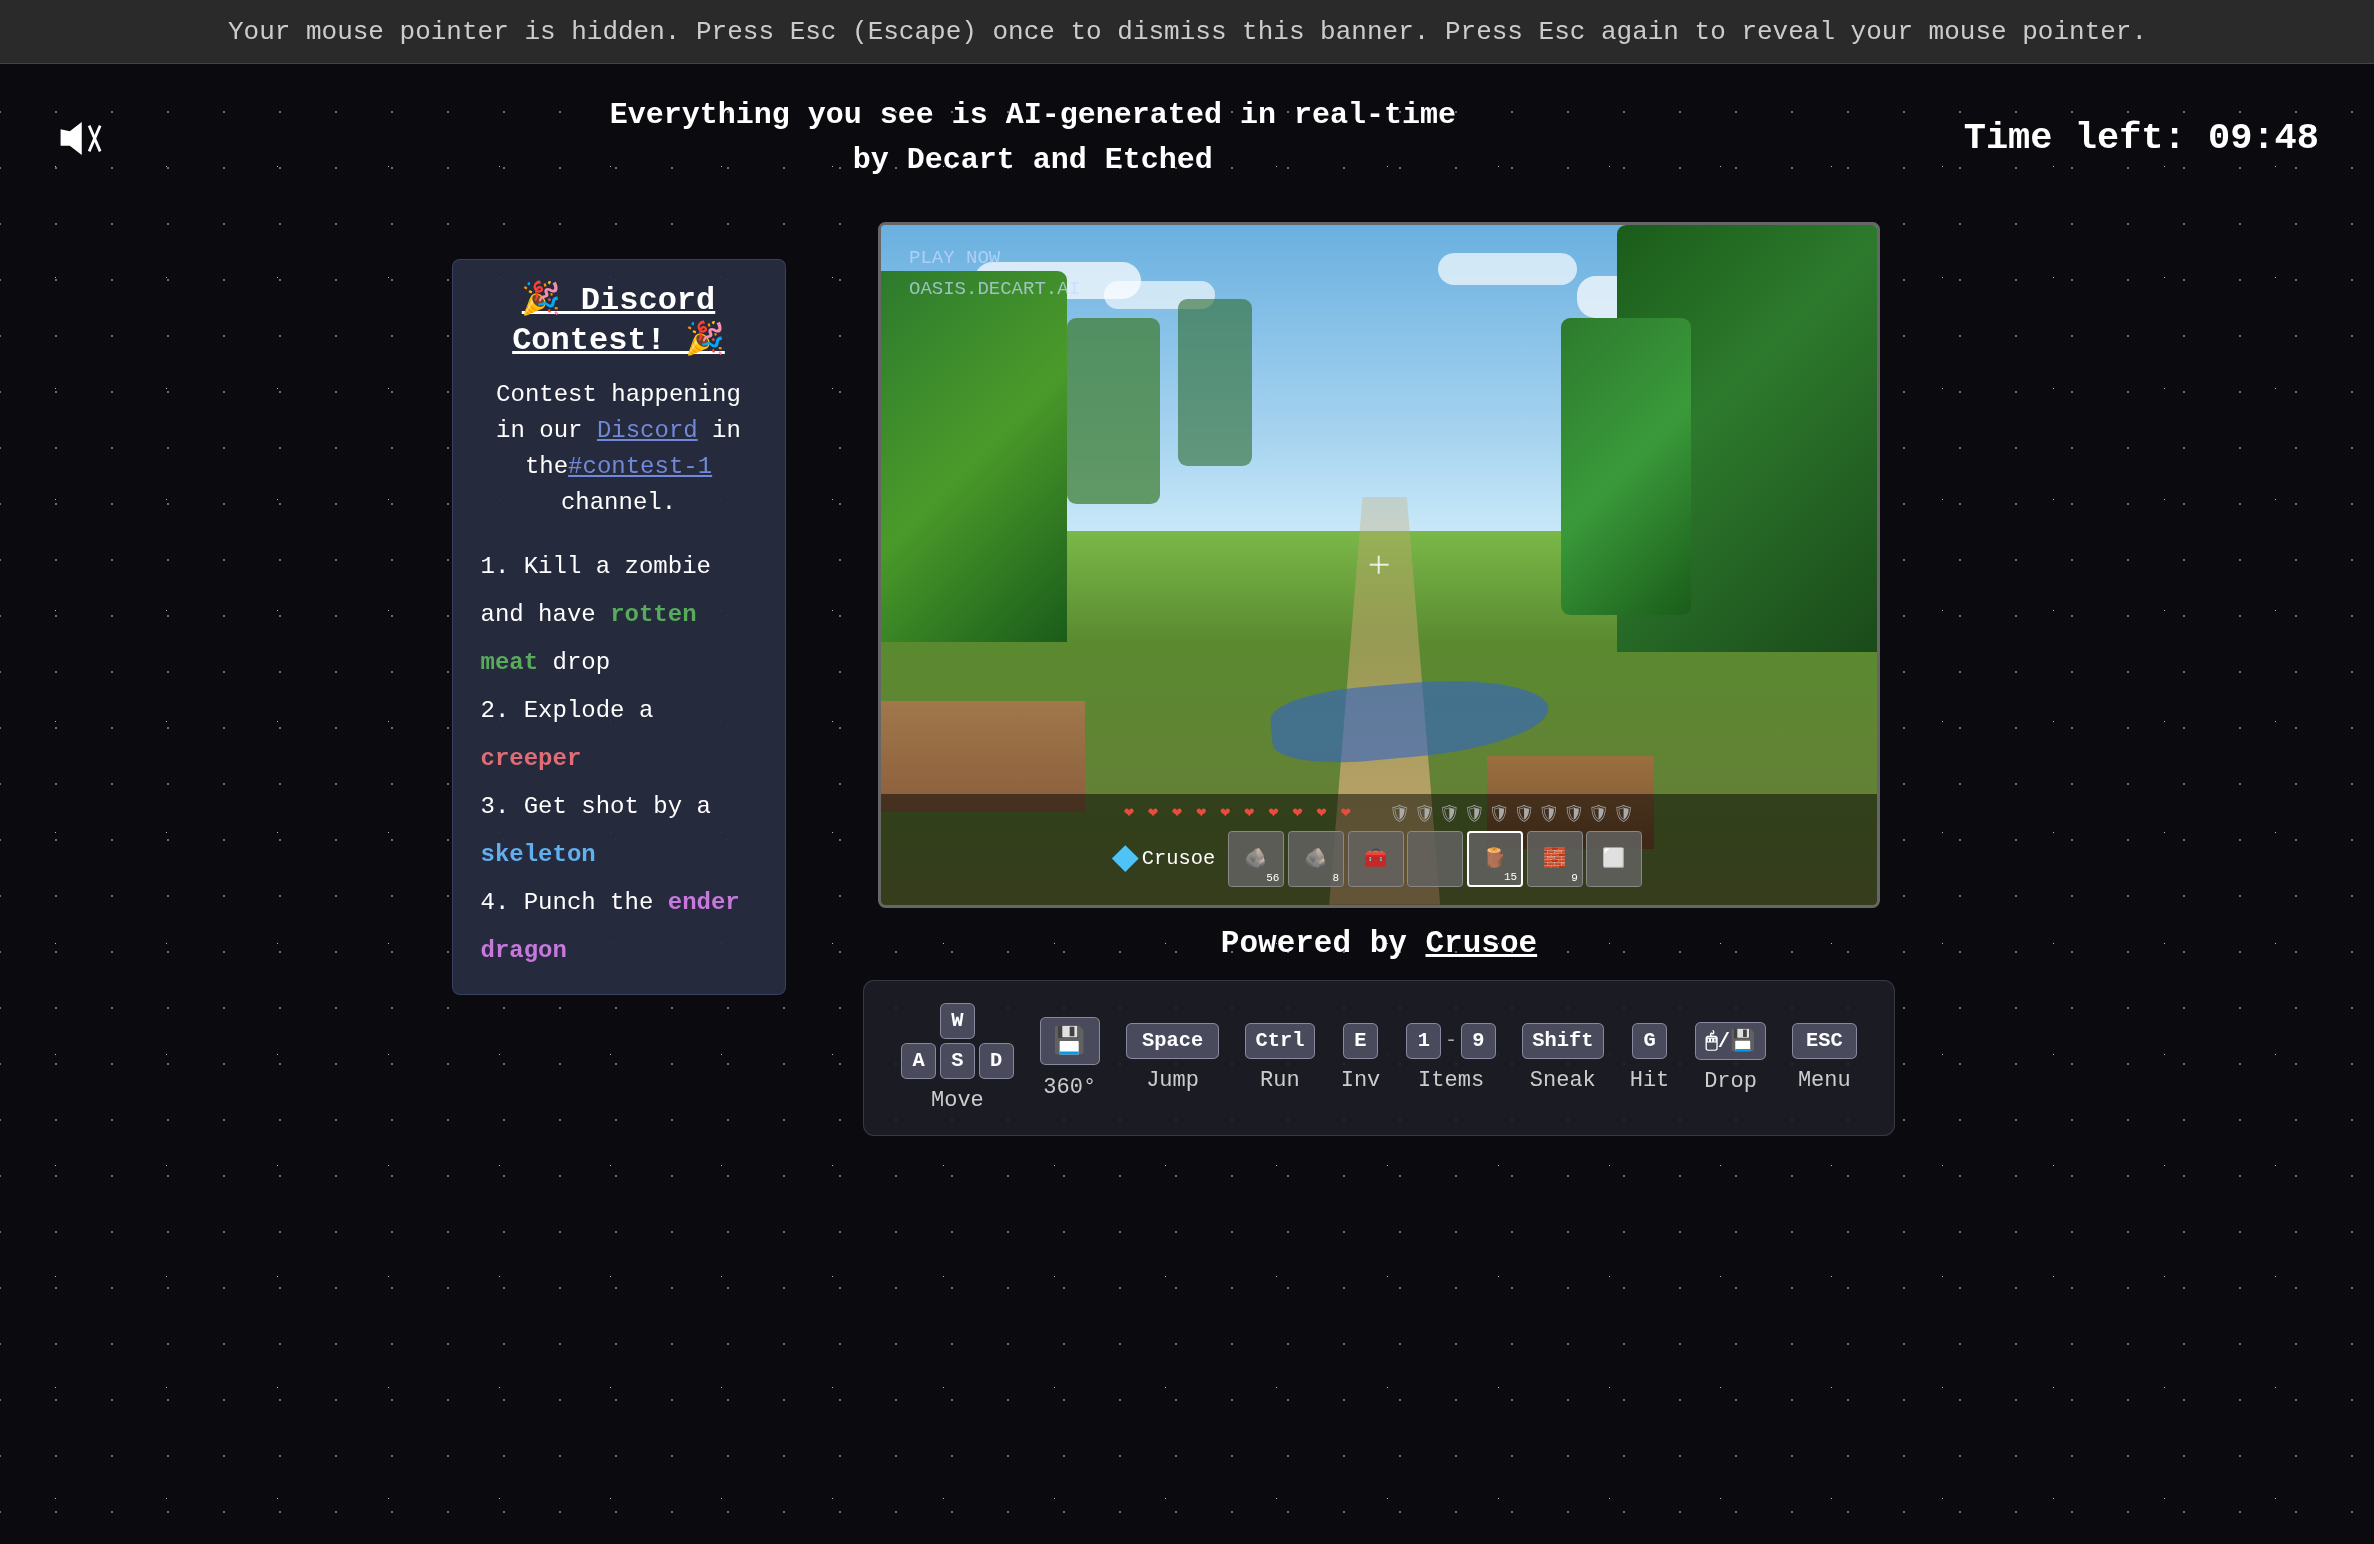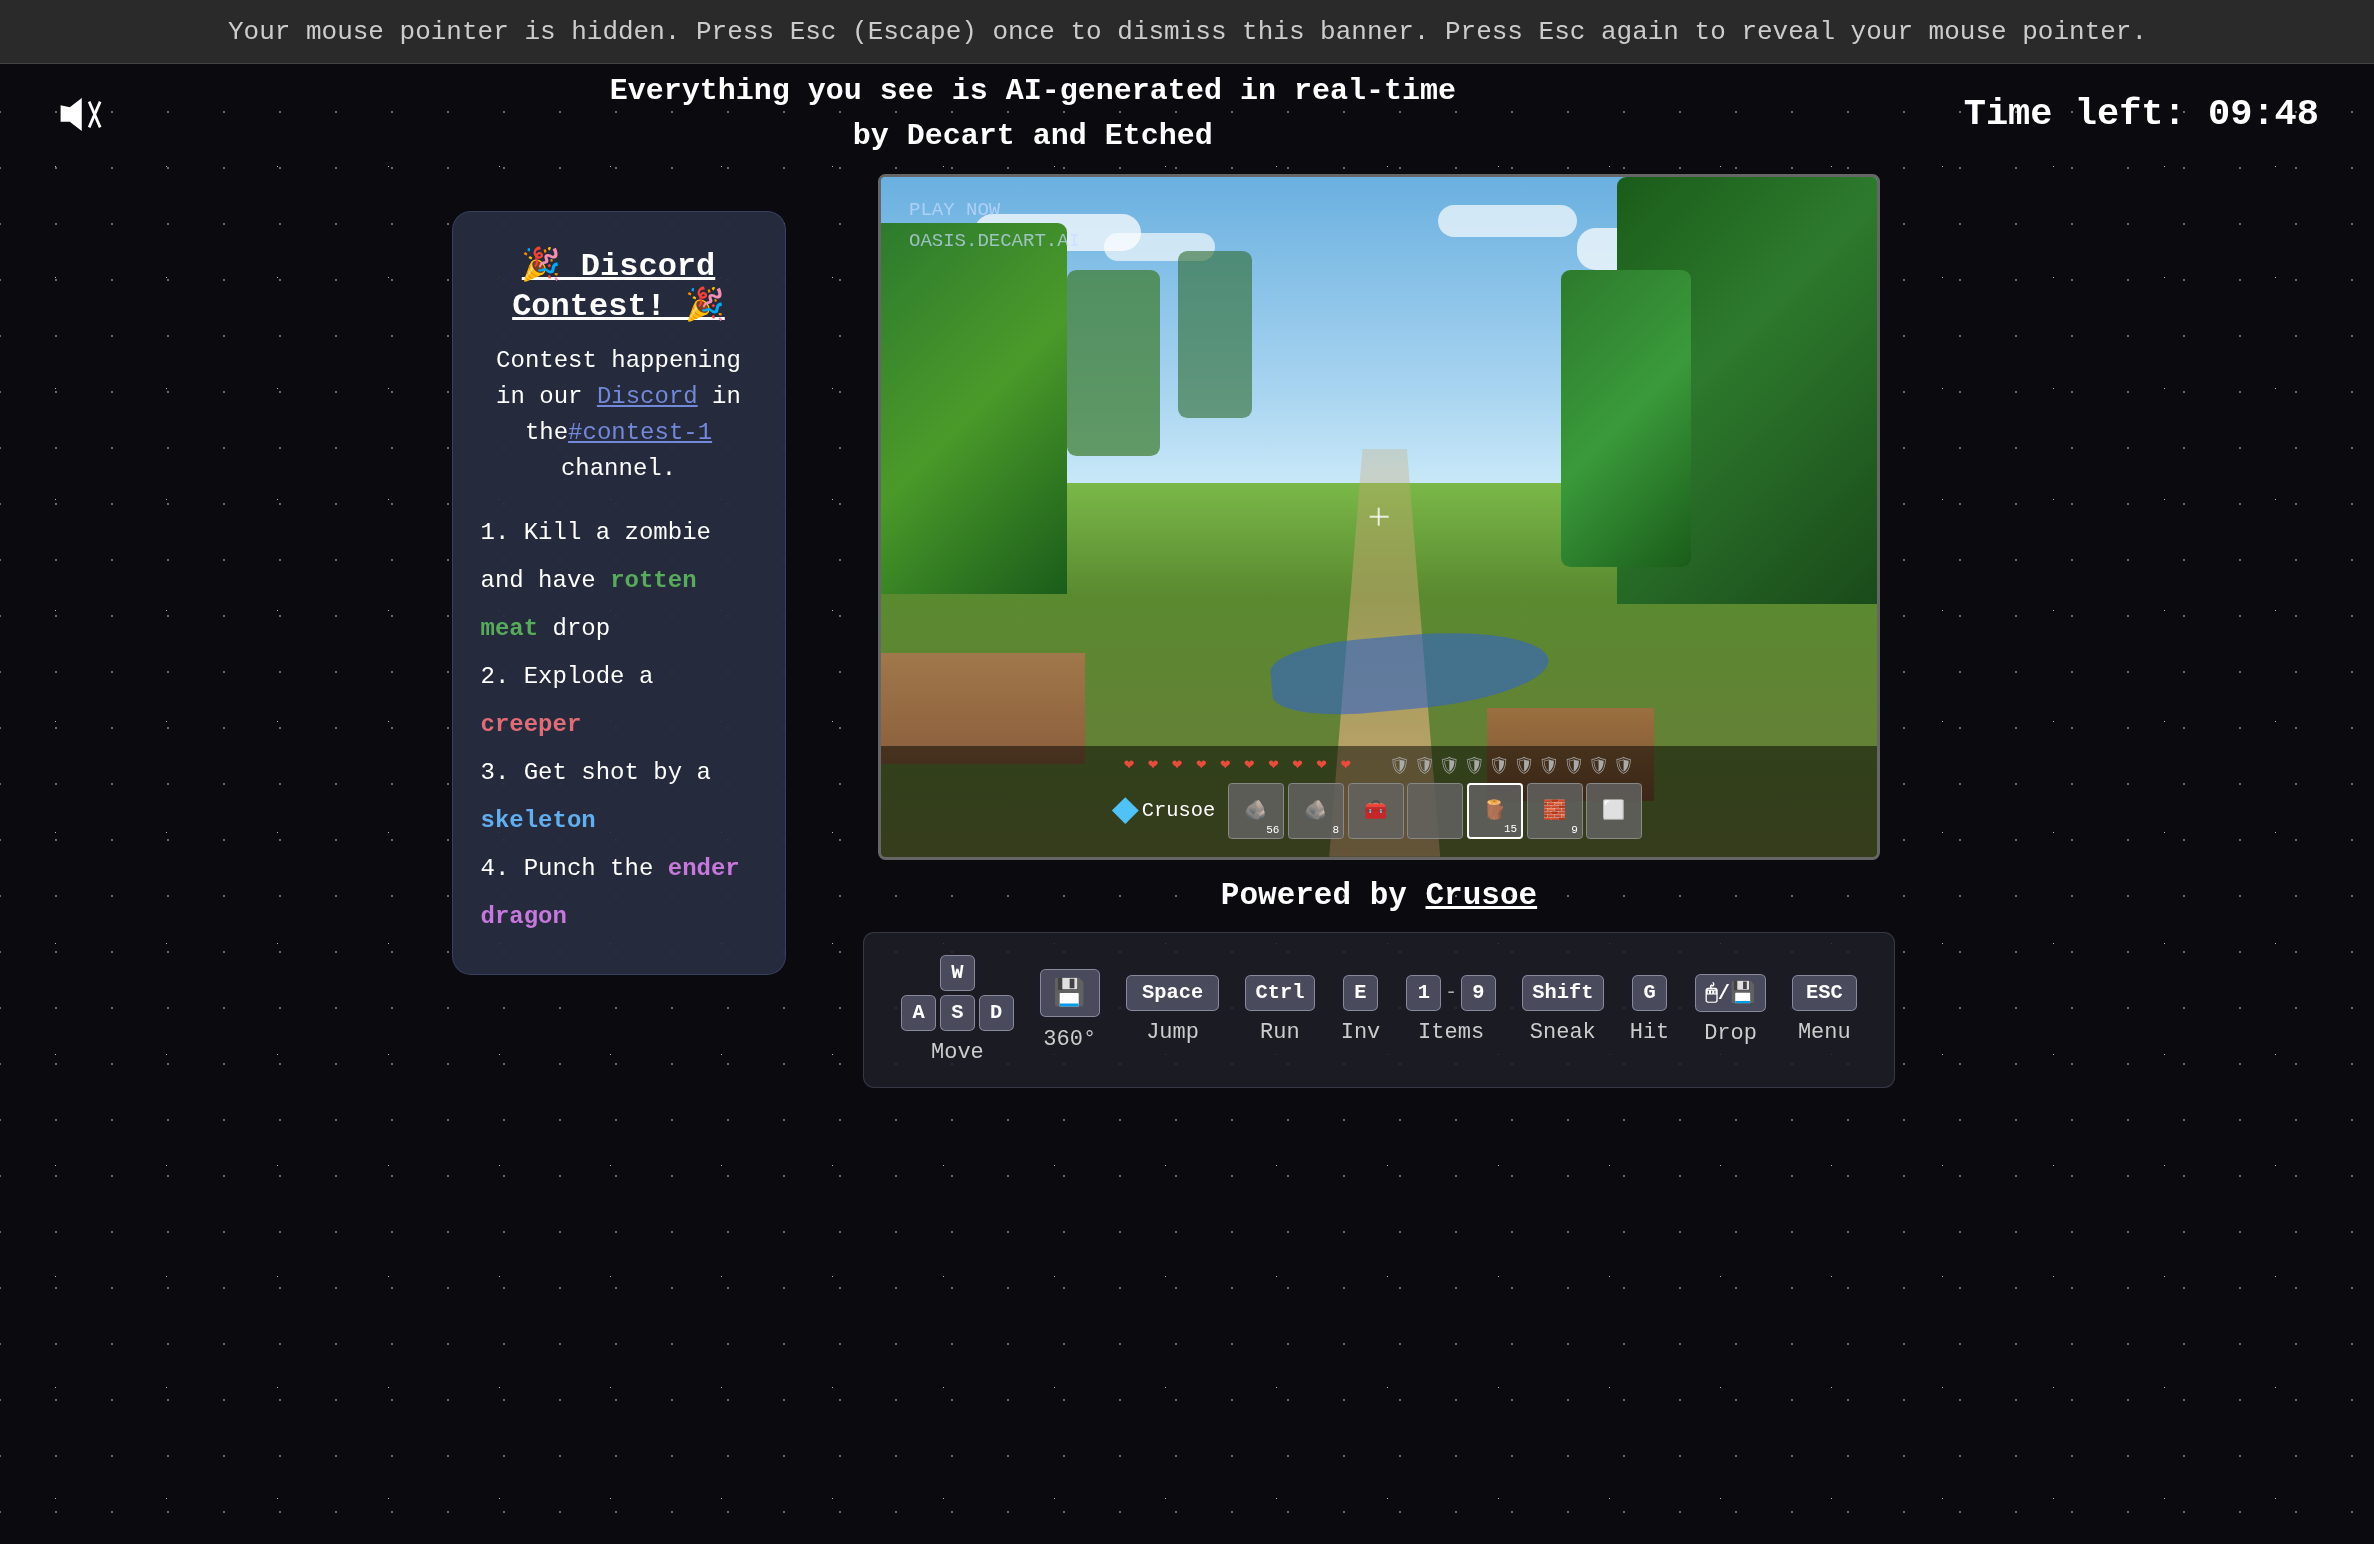--- a/index.html
+++ b/index.html
@@ -28,21 +28,21 @@
       font-size: 26px;
       color: #cccccc;
       border-bottom: 0.9px solid #444;
     }
 
     
     #header {
       display: flex;
       align-items: center;
       justify-content: space-between;
-      padding: 5px 56px;
+      padding: 29px 56px;
       position: relative;
     }
 
     #mute-icon-area {
       display: flex;
       align-items: center;
       font-size: 37px;
       color: white;
     }
 
@@ -68,22 +68,22 @@
       padding: 9.3px 56px;
       gap: 37px;
       position: relative;
     }
 
     
     #discord-panel {
       width: 334px;
       min-width: 334px;
       background: rgba(40, 45, 65, 0.9);
-      border-radius: 19px;
-      padding: 33px 28px;
+      border-radius: 8px;
+      padding: 19px 28px;
       margin-top: 37px;
       border: 0.9px solid rgba(100,120,180,0.3);
       margin-left: 12px;
     }
 
     #discord-panel h2 {
       text-align: center;
       font-size: 32px;
       text-decoration: underline;
       color: white;

